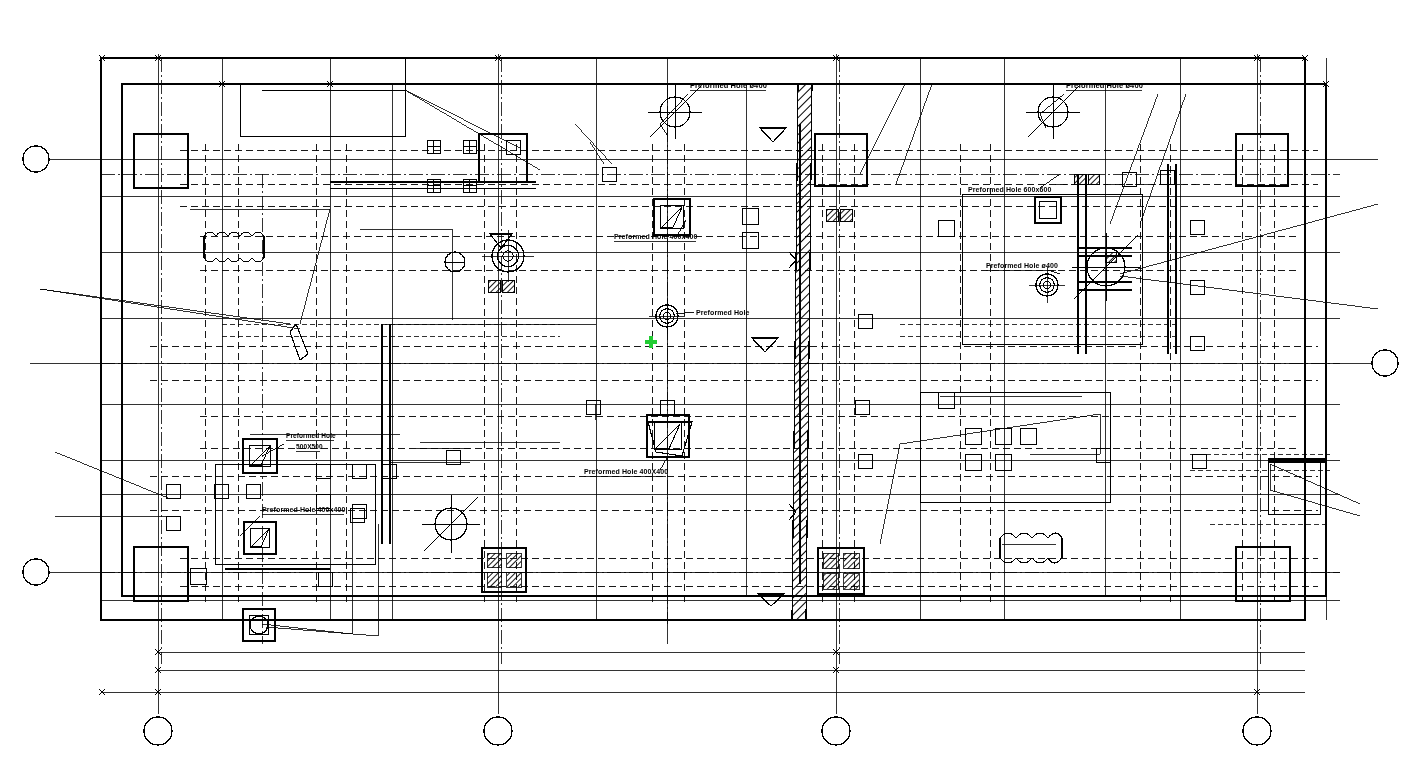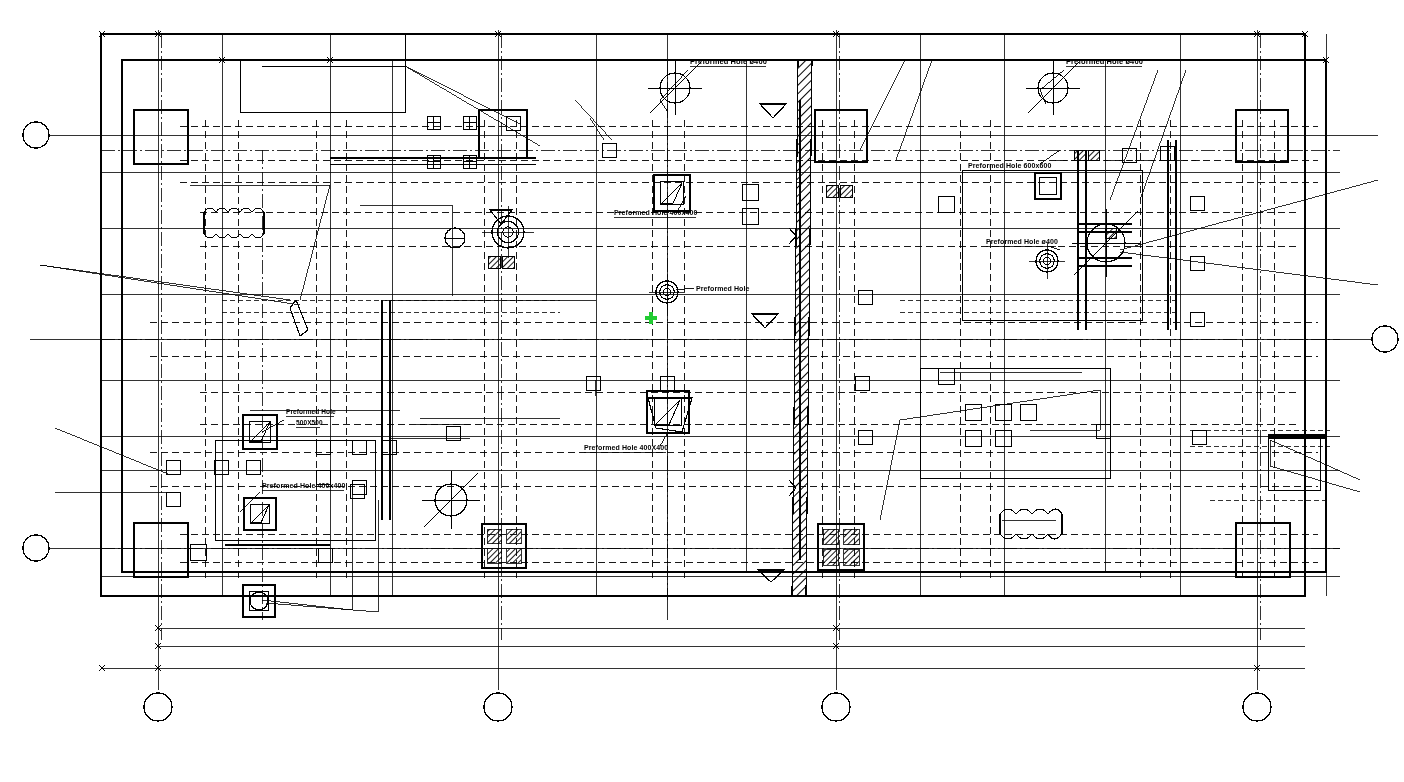--- a/index.html
+++ b/index.html
@@ -1,18 +1,18 @@
 <!DOCTYPE html>
 <html><head>
 <meta charset="utf-8">
 <style>
   html,body{margin:0;padding:0;background:#ffffff;}
   body{width:1404px;height:782px;overflow:hidden;
        font-family:"Liberation Sans", sans-serif;}
-  #stage{position:relative;width:1404px;height:679px;background:#737373;}
+  #stage{position:relative;width:1404px;height:679px;background:#737373;margin-top:24px;}
   #stage svg{display:block;}
   .lbl{font-family:"Liberation Sans", sans-serif;font-weight:700;}
 </style>
 </head>
 <body>
 
 <div id="stage">
   <svg id="plan" width="1404" height="782" viewBox="0 0 1404 782" shape-rendering="crispEdges">
     <defs>
       <pattern id="hatch45" width="6" height="6" patternTransform="rotate(45)" patternUnits="userSpaceOnUse">

